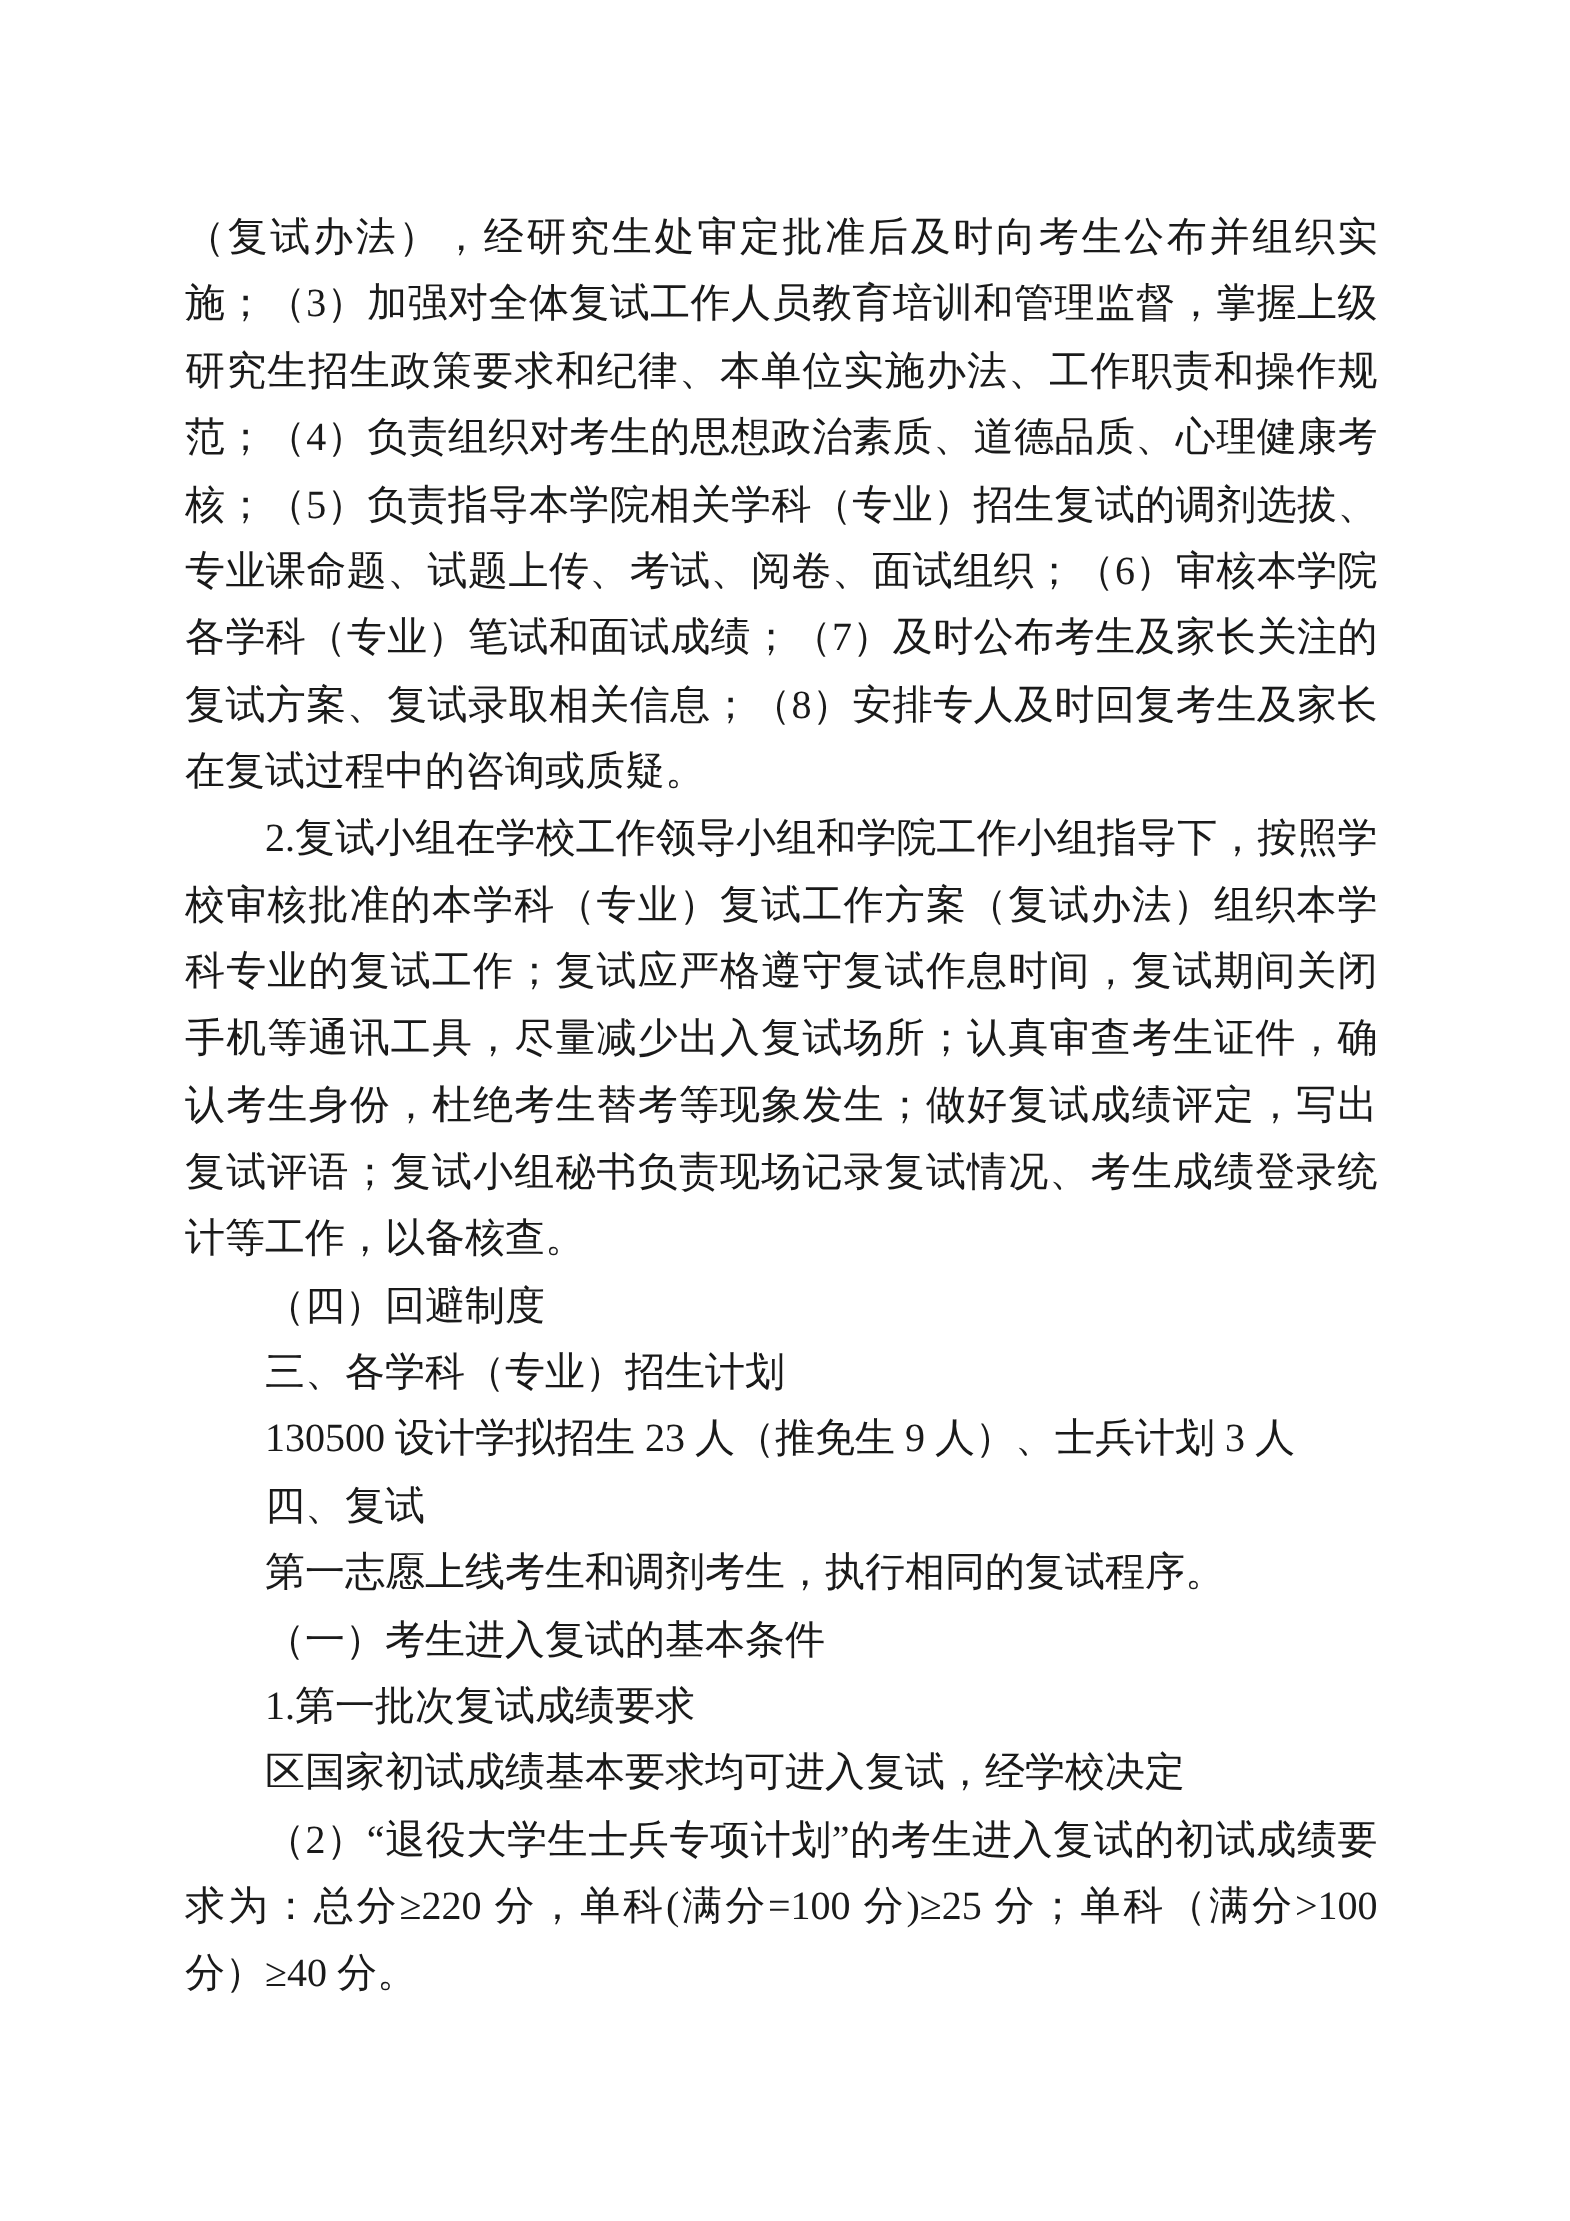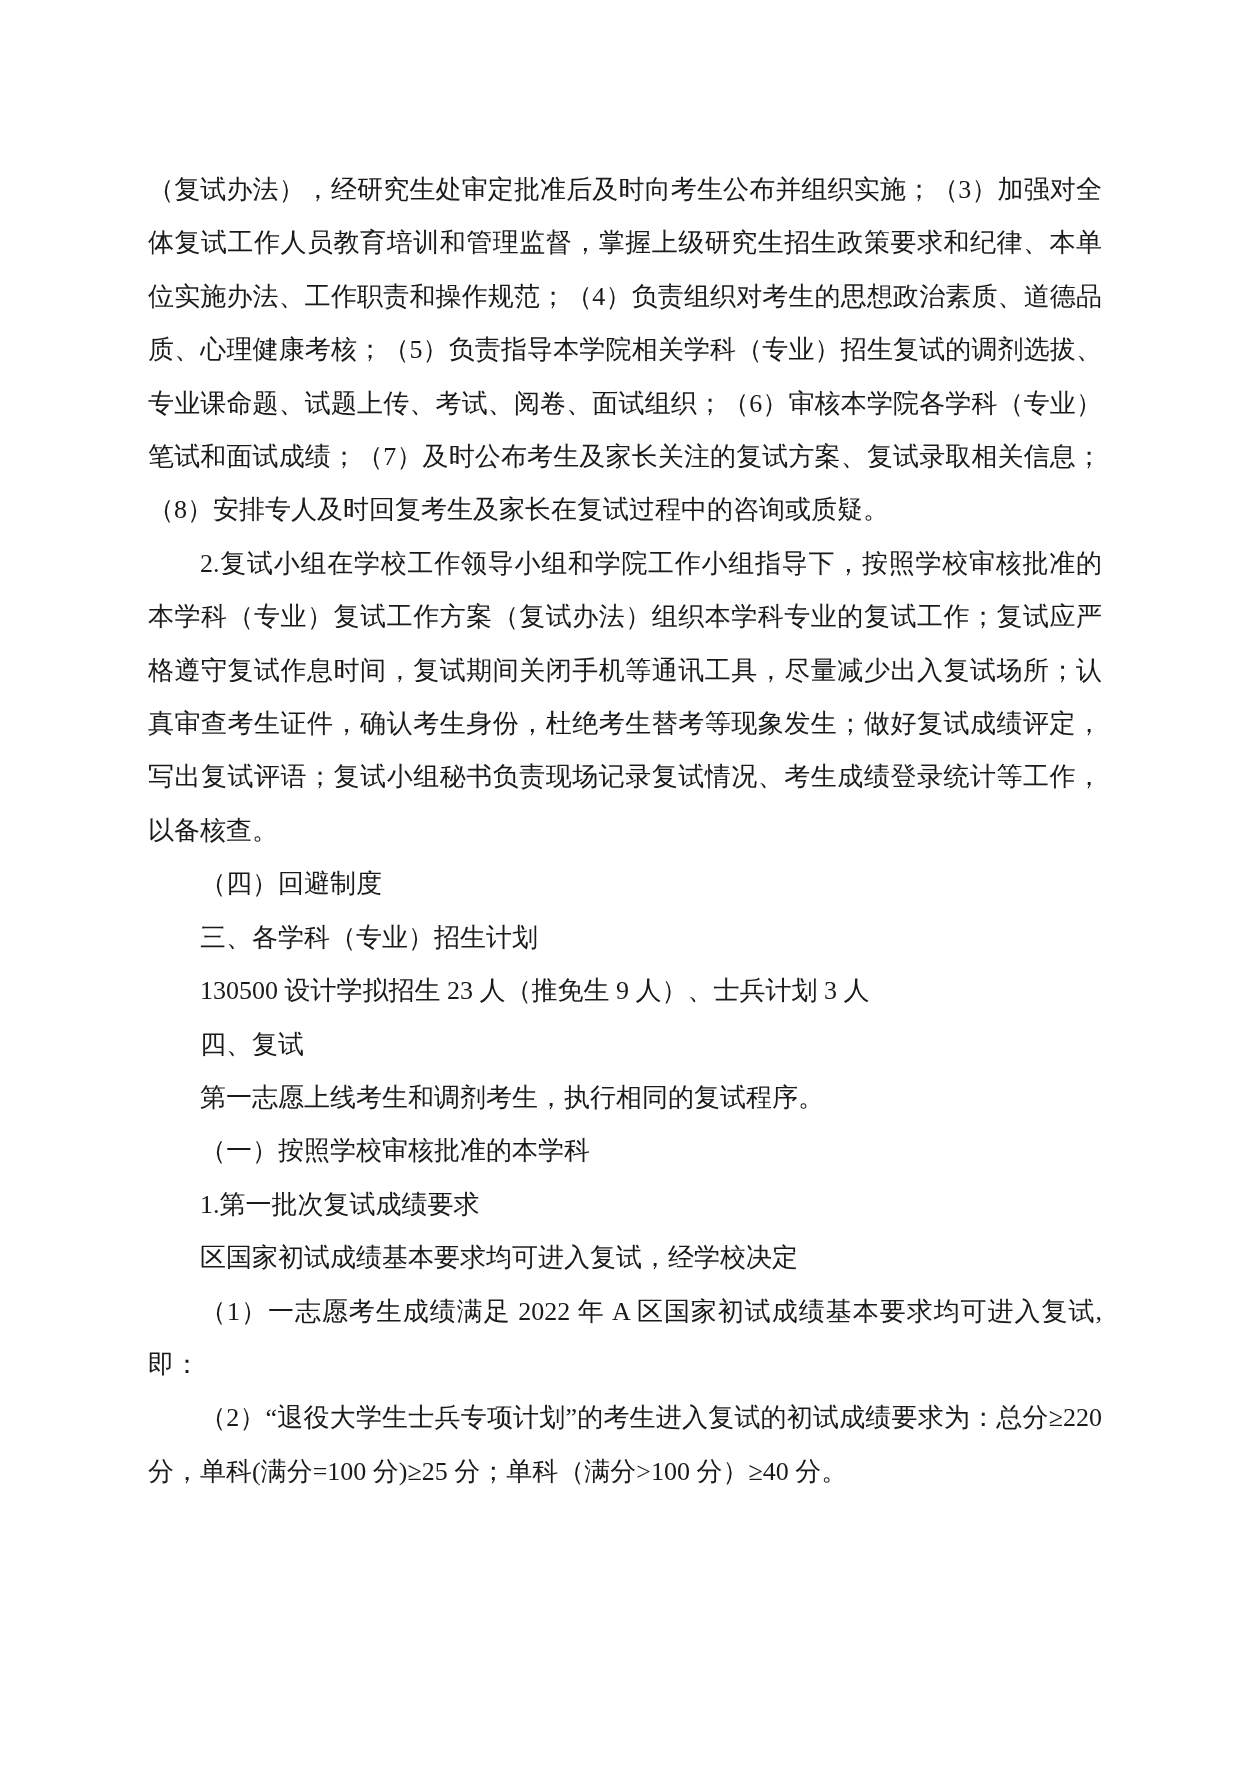--- a/index.html
+++ b/index.html
@@ -12,21 +12,21 @@
     box-sizing: border-box;
     width: 1256px;
     height: 1777px;
     margin: 0 auto;
     background: #ffffff;
     padding: 163px 154px 0 148px;
     overflow: hidden;
   }
   .doc-body {
     font-family: "Liberation Serif", "DejaVu Serif", serif;
-    font-size: 26px;
+    font-size: 32px;
     line-height: 53.4px;
     color: #1a1a1a;
     text-align: justify;
   }
   .doc-body p {
     margin: 0;
     padding: 0;
   }
   .indent {
     text-indent: 2em;
@@ -40,19 +40,18 @@
 
 <div class="page">
   <div class="doc-body">
     <p>（复试办法），经研究生处审定批准后及时向考生公布并组织实施；（3）加强对全体复试工作人员教育培训和管理监督，掌握上级研究生招生政策要求和纪律、本单位实施办法、工作职责和操作规范；（4）负责组织对考生的思想政治素质、道德品质、心理健康考核；（5）负责指导本学院相关学科（专业）招生复试的调剂选拔、专业课命题、试题上传、考试、阅卷、面试组织；（6）审核本学院各学科（专业）笔试和面试成绩；（7）及时公布考生及家长关注的复试方案、复试录取相关信息；（8）安排专人及时回复考生及家长在复试过程中的咨询或质疑。</p>
     <p class="indent">2.复试小组在学校工作领导小组和学院工作小组指导下，按照学校审核批准的本学科（专业）复试工作方案（复试办法）组织本学科专业的复试工作；复试应严格遵守复试作息时间，复试期间关闭手机等通讯工具，尽量减少出入复试场所；认真审查考生证件，确认考生身份，杜绝考生替考等现象发生；做好复试成绩评定，写出复试评语；复试小组秘书负责现场记录复试情况、考生成绩登录统计等工作，以备核查。</p>
     <p class="indent">（四）回避制度</p>
     <p class="indent bold">三、各学科（专业）招生计划</p>
     <p class="indent">130500 设计学拟招生 23 人（推免生 9 人）、士兵计划 3 人</p>
     <p class="indent bold">四、复试</p>
     <p class="indent">第一志愿上线考生和调剂考生，执行相同的复试程序。</p>
-    <p class="indent">（一）按照学校审核批准的本学科</p>
+    <p class="indent">（一）考生进入复试的基本条件</p>
     <p class="indent">1.第一批次复试成绩要求</p>
     <p class="indent">区国家初试成绩基本要求均可进入复试，经学校决定</p>
-    <p class="indent">（1）一志愿考生成绩满足 2022 年 A 区国家初试成绩基本要求均可进入复试,即：</p>
     <p class="indent">（2）“退役大学生士兵专项计划”的考生进入复试的初试成绩要求为：总分≥220 分，单科(满分=100 分)≥25 分；单科（满分&gt;100 分）≥40 分。</p>
   </div>
 </div>
 
 </body></html>

